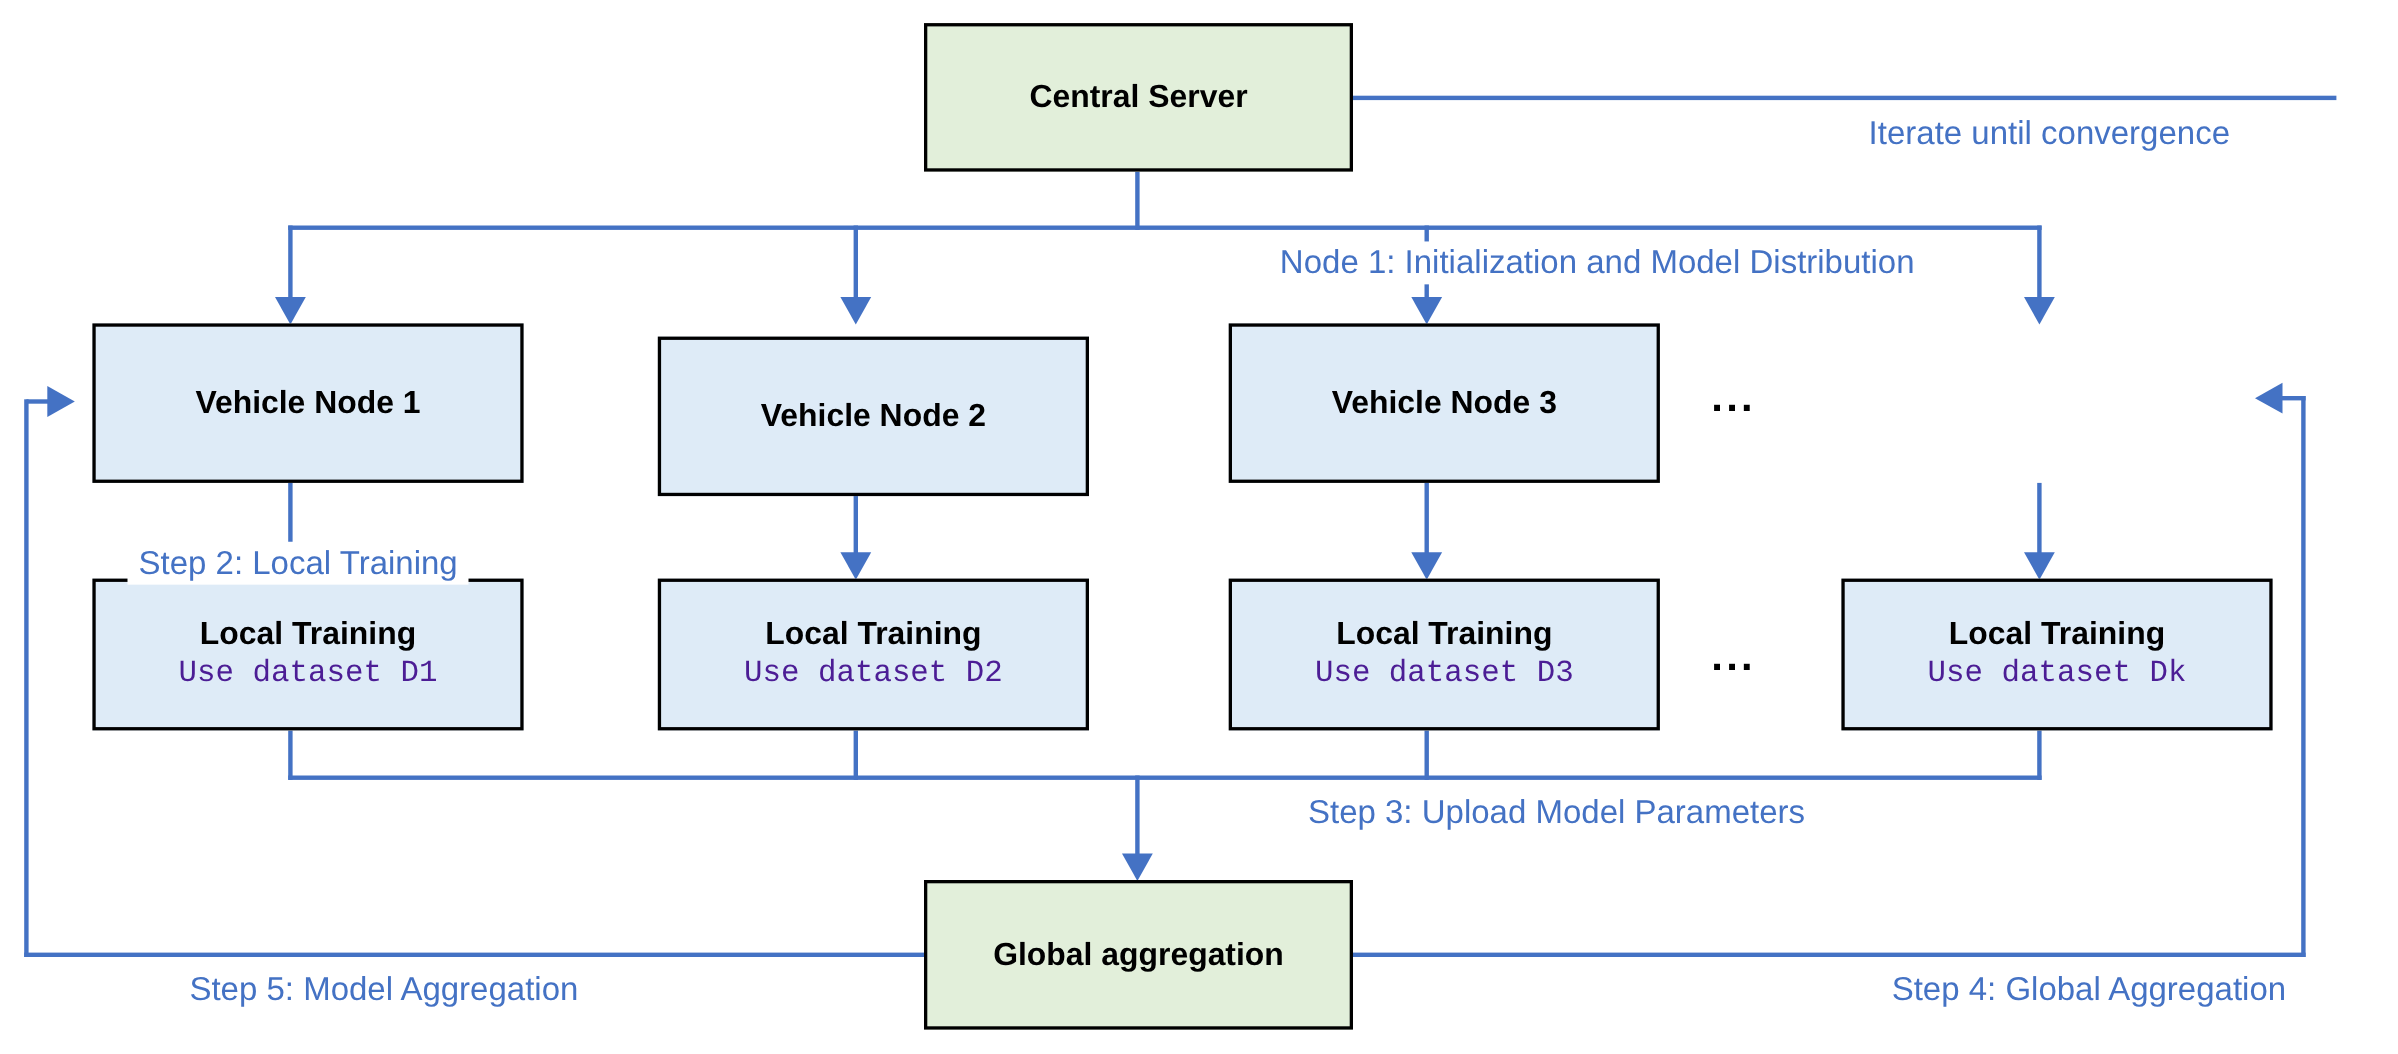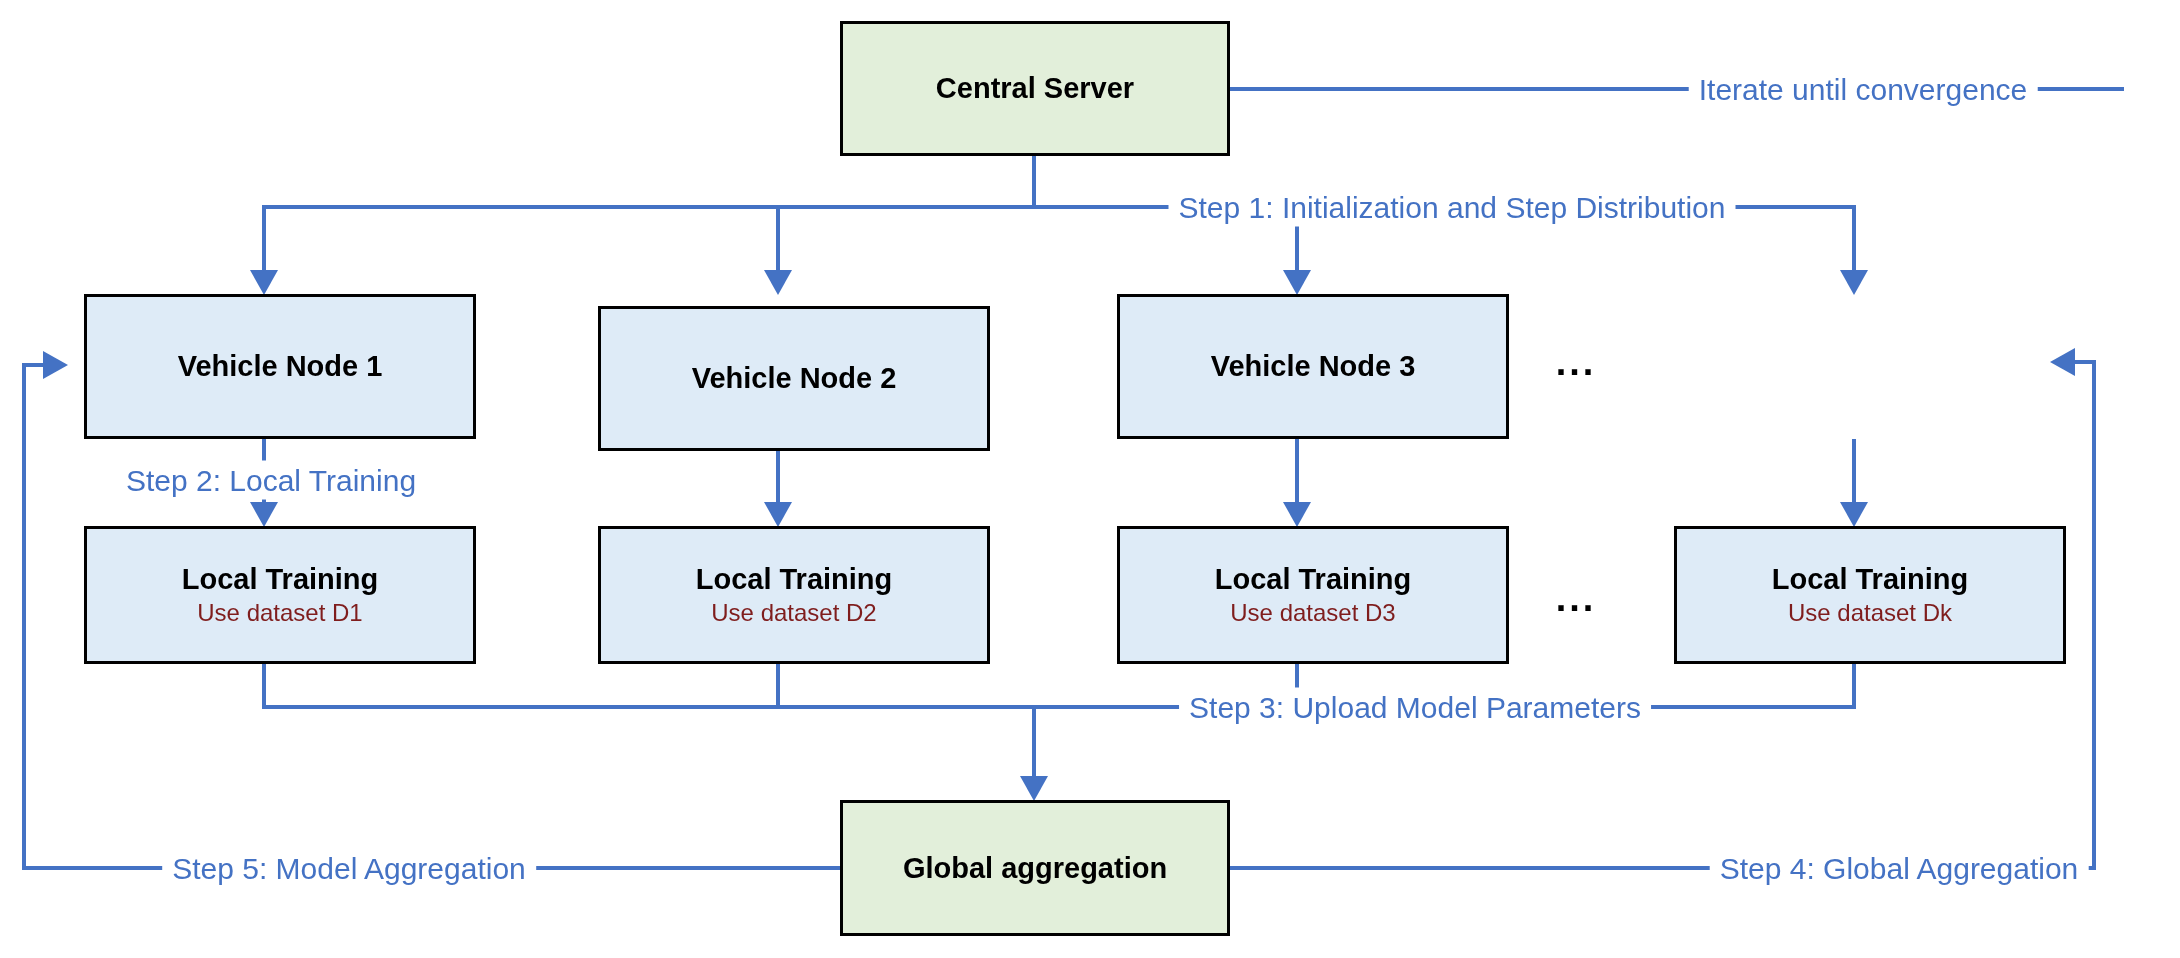--- a/index.html
+++ b/index.html
@@ -29,23 +29,24 @@
   }
   .fill-green { background: #E2EFDA; }
   .fill-blue  { background: #DEEBF7; margin-left: 16px; }
   .box-title {
     font-weight: bold;
     font-size: 29px;
     color: #000000;
     line-height: 1.25;
   }
   .box-sub {
-    font-size: 24px;
-    color: #7f1d1d;
+    font-size: 28px;
+    color: #4c1d95;
     line-height: 1.35;
+    font-family: Liberation Mono, monospace;
   }
   
   .hline, .vline {
     position: absolute;
     background: #4472C4;
     z-index: 1;
   }
   .hline { height: 4px; }
   .vline { width: 4px; }
   
@@ -74,20 +75,21 @@
   .edge-label {
     position: absolute;
     transform: translate(-50%, -50%);
     background: #ffffff;
     color: #4472C4;
     font-size: 30px;
     line-height: 1.1;
     padding: 3px 10px;
     white-space: nowrap;
     z-index: 3;
+    margin-top: 32px;
   }
   
   .dots {
     position: absolute;
     transform: translate(-50%, -50%);
     font-size: 38px;
     font-weight: bold;
     color: #000000;
     letter-spacing: 3px;
     z-index: 2;
@@ -142,21 +144,21 @@
 
   <div class="vline" style="left:262px; top:205px; height:66px;"></div>
   <div class="tri tri-down" style="left:250px; top:270px;"></div>
   <div class="vline" style="left:776px; top:205px; height:66px;"></div>
   <div class="tri tri-down" style="left:764px; top:270px;"></div>
   <div class="vline" style="left:1295px; top:205px; height:66px;"></div>
   <div class="tri tri-down" style="left:1283px; top:270px;"></div>
   <div class="vline" style="left:1852px; top:205px; height:66px;"></div>
   <div class="tri tri-down" style="left:1840px; top:270px;"></div>
 
-  <div class="edge-label" style="left:1452px; top:207px;">Step 1: Initialization and Step Distribution</div>
+  <div class="edge-label" style="left:1452px; top:207px;">Node 1: Initialization and Model Distribution</div>
 
   <div class="hline" style="left:1230px; top:87px; width:921px;"></div>
   <div class="vline" style="left:2147px; top:87px; height:815px;"></div>
   <div class="tri tri-down" style="left:2135px; top:900px;"></div>
   <div class="edge-label" style="left:1863px; top:89px;">Iterate until convergence</div>
 
   <div class="vline" style="left:262px; top:439px; height:64px;"></div>
   <div class="tri tri-down" style="left:250px; top:502px;"></div>
   <div class="vline" style="left:776px; top:439px; height:64px;"></div>
   <div class="tri tri-down" style="left:764px; top:502px;"></div>

